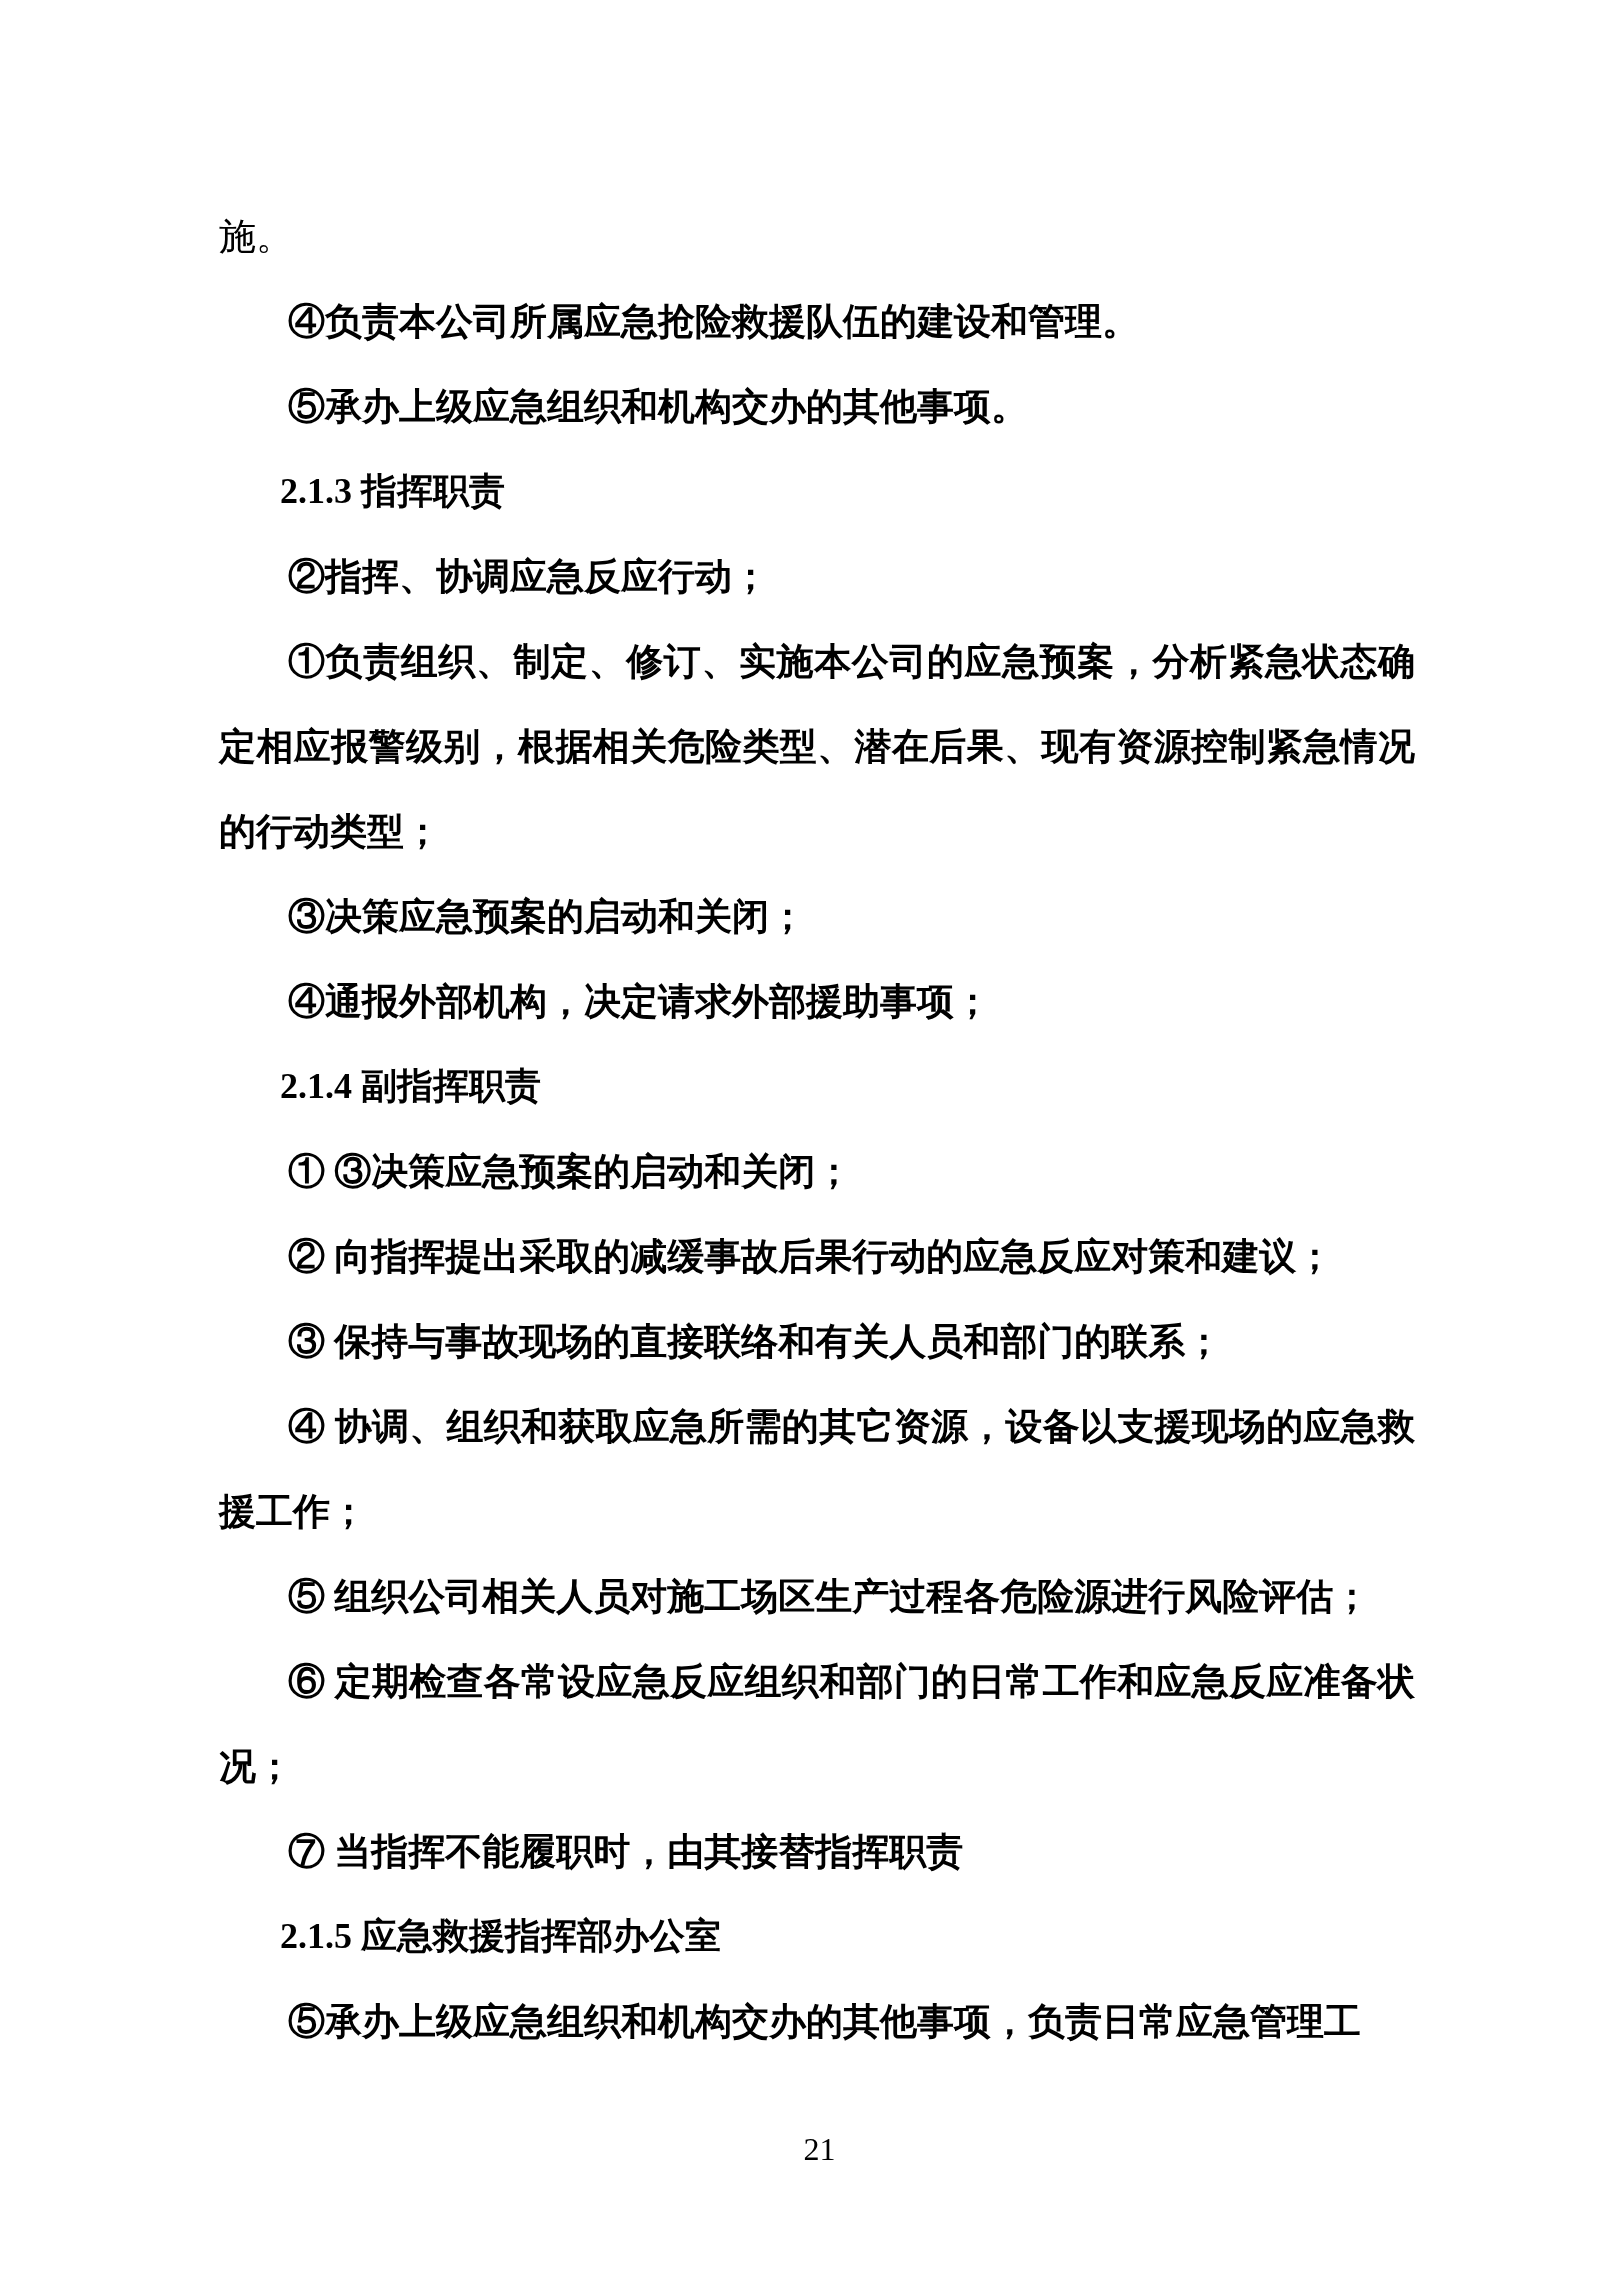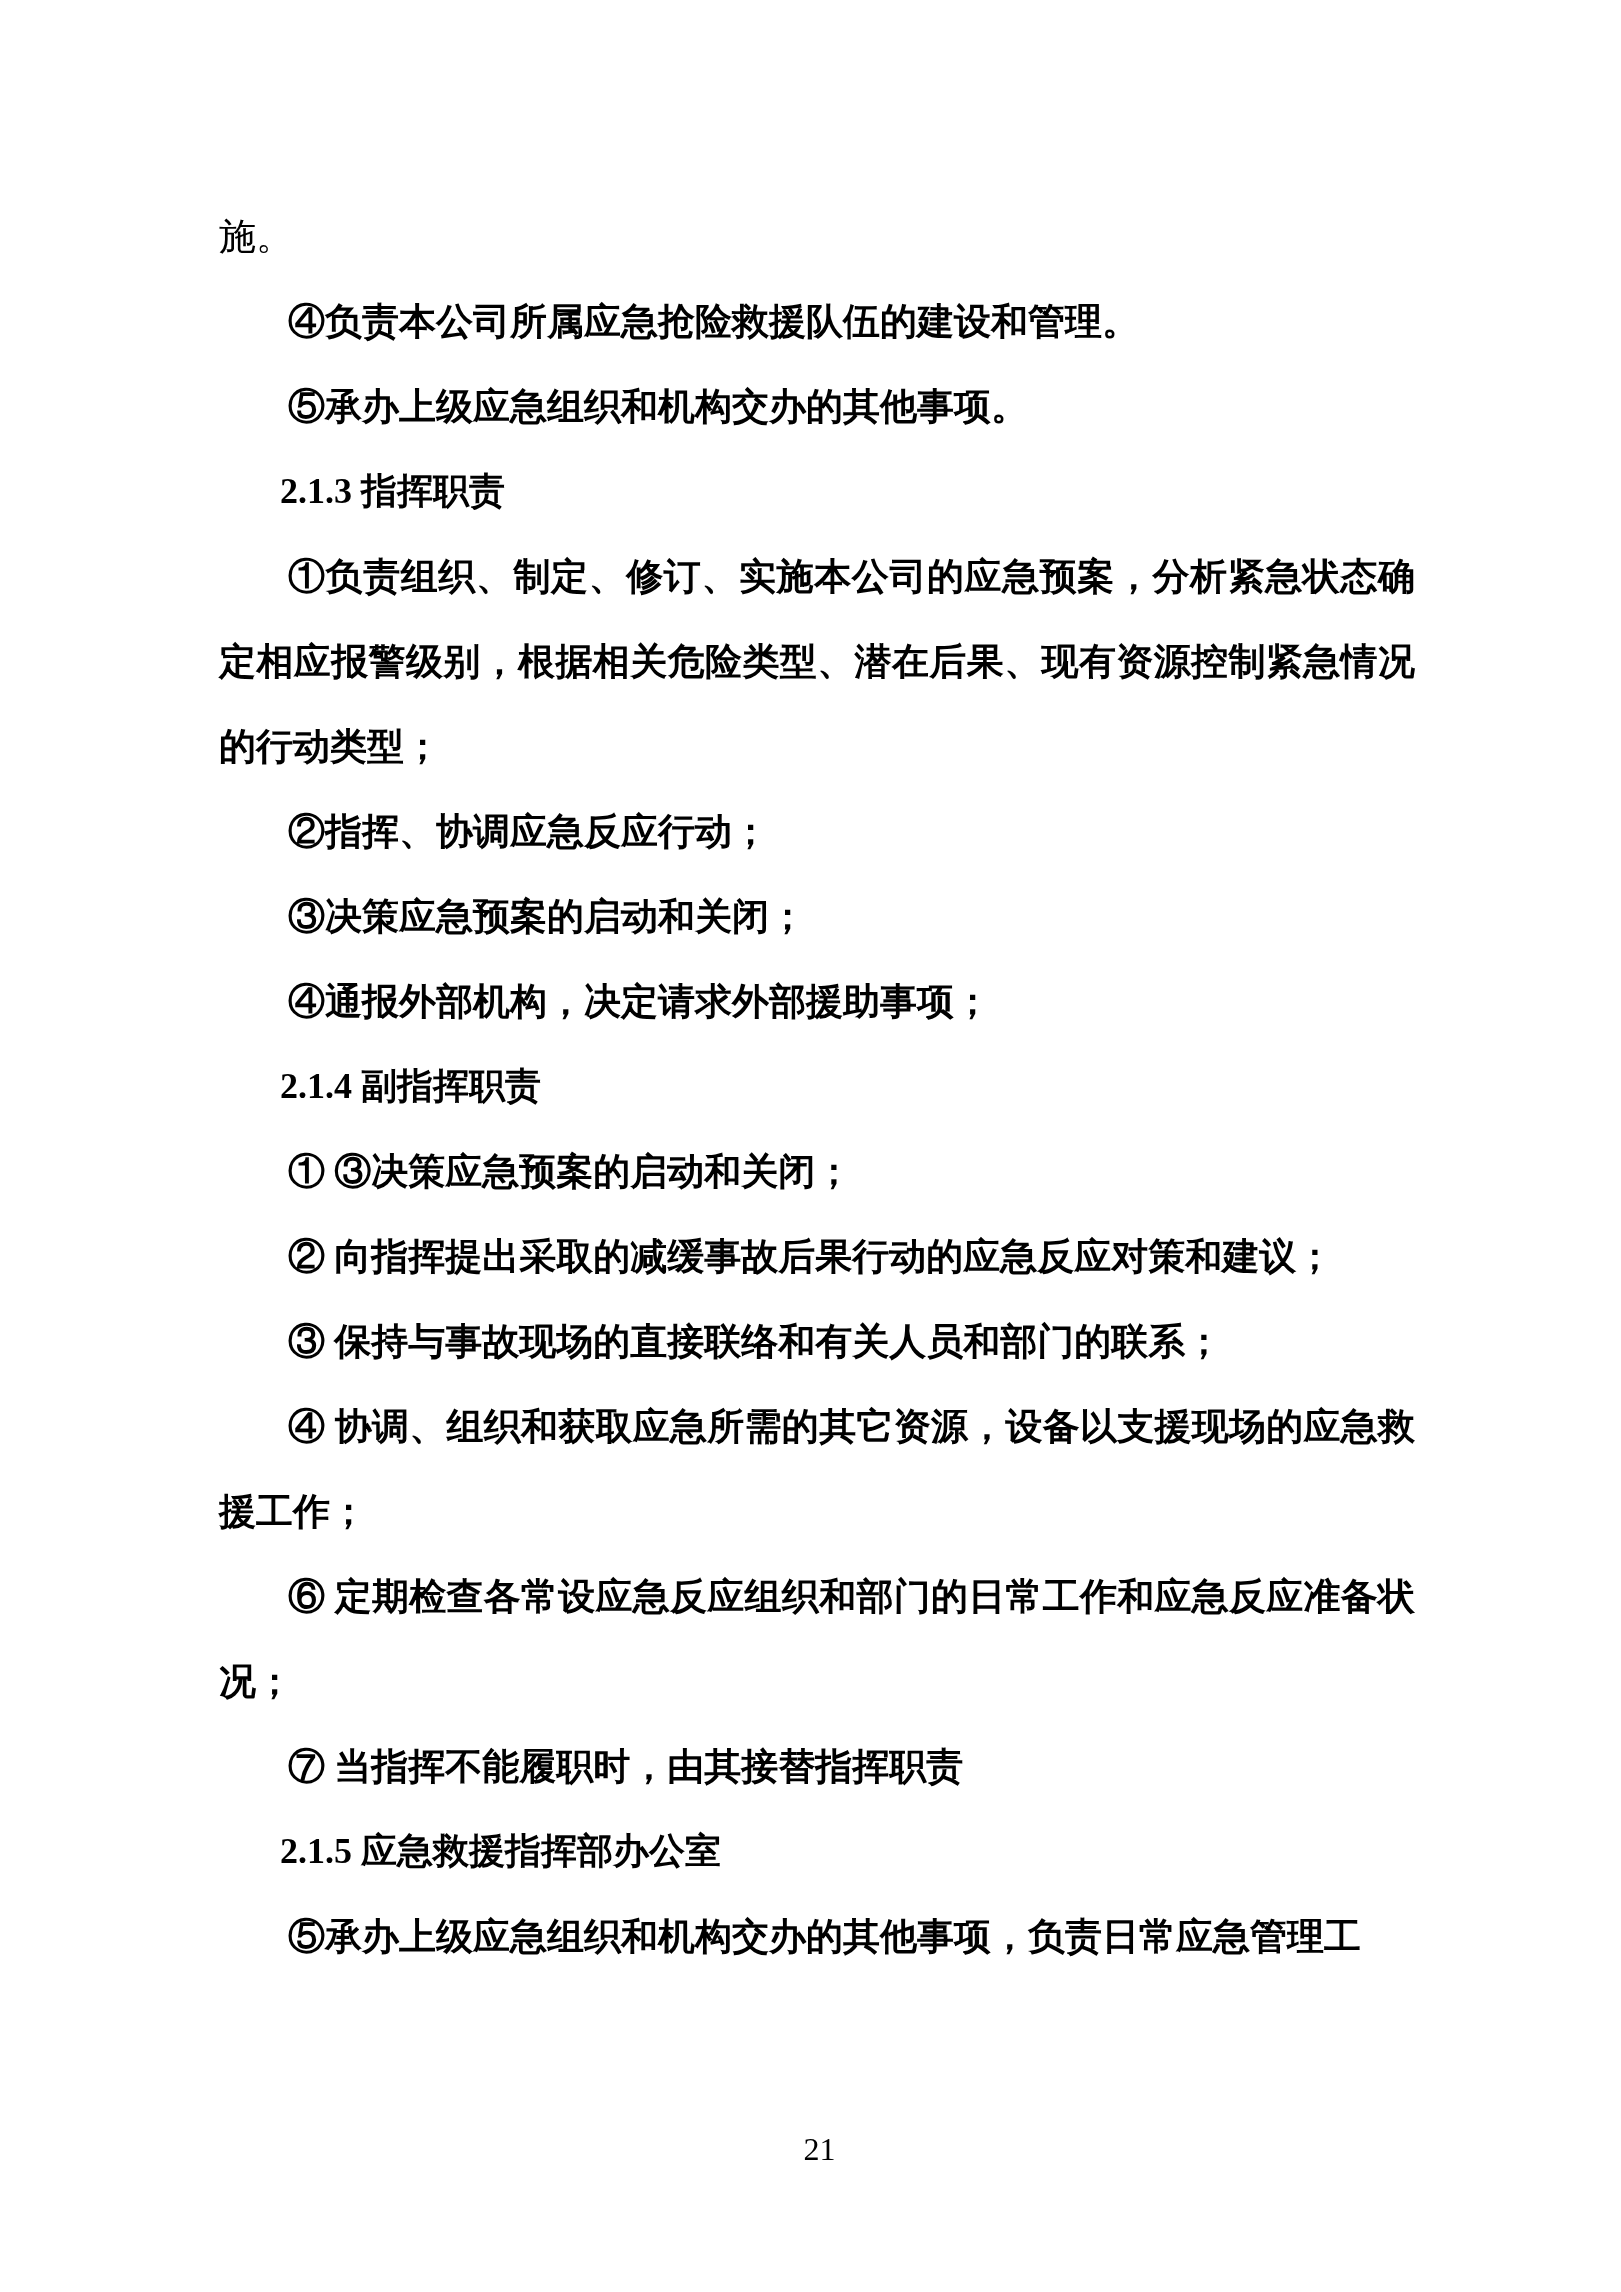--- a/index.html
+++ b/index.html
@@ -49,29 +49,30 @@
 </style>
 </head>
 <body>
 
 <div class="page">
   <div class="content">
     <p class="body">施。</p>
     <p class="body indent">④负责本公司所属应急抢险救援队伍的建设和管理。</p>
     <p class="body indent">⑤承办上级应急组织和机构交办的其他事项。</p>
     <p class="heading">2.1.3 指挥职责</p>
+    <p class="body indent">②指挥、协调应急反应行动；</p>
     <p class="body indent">①负责组织、制定、修订、实施本公司的应急预案，分析紧急状态确定相应报警级别，根据相关危险类型、潜在后果、现有资源控制紧急情况的行动类型；</p>
-    <p class="body indent">②指挥、协调应急反应行动；</p>
     <p class="body indent">③决策应急预案的启动和关闭；</p>
     <p class="body indent">④通报外部机构，决定请求外部援助事项；</p>
     <p class="heading">2.1.4 副指挥职责</p>
     <p class="body indent">① ③决策应急预案的启动和关闭；</p>
     <p class="body indent">② 向指挥提出采取的减缓事故后果行动的应急反应对策和建议；</p>
     <p class="body indent">③ 保持与事故现场的直接联络和有关人员和部门的联系；</p>
     <p class="body indent">④ 协调、组织和获取应急所需的其它资源，设备以支援现场的应急救援工作；</p>
+    <p class="body indent">⑤ 组织公司相关人员对施工场区生产过程各危险源进行风险评估；</p>
     <p class="body indent">⑥ 定期检查各常设应急反应组织和部门的日常工作和应急反应准备状况；</p>
     <p class="body indent">⑦ 当指挥不能履职时，由其接替指挥职责</p>
     <p class="heading">2.1.5 应急救援指挥部办公室</p>
     <p class="body indent">⑤承办上级应急组织和机构交办的其他事项，负责日常应急管理工</p>
   </div>
   <div class="footer">21</div>
 </div>
 
 
 </body></html>

